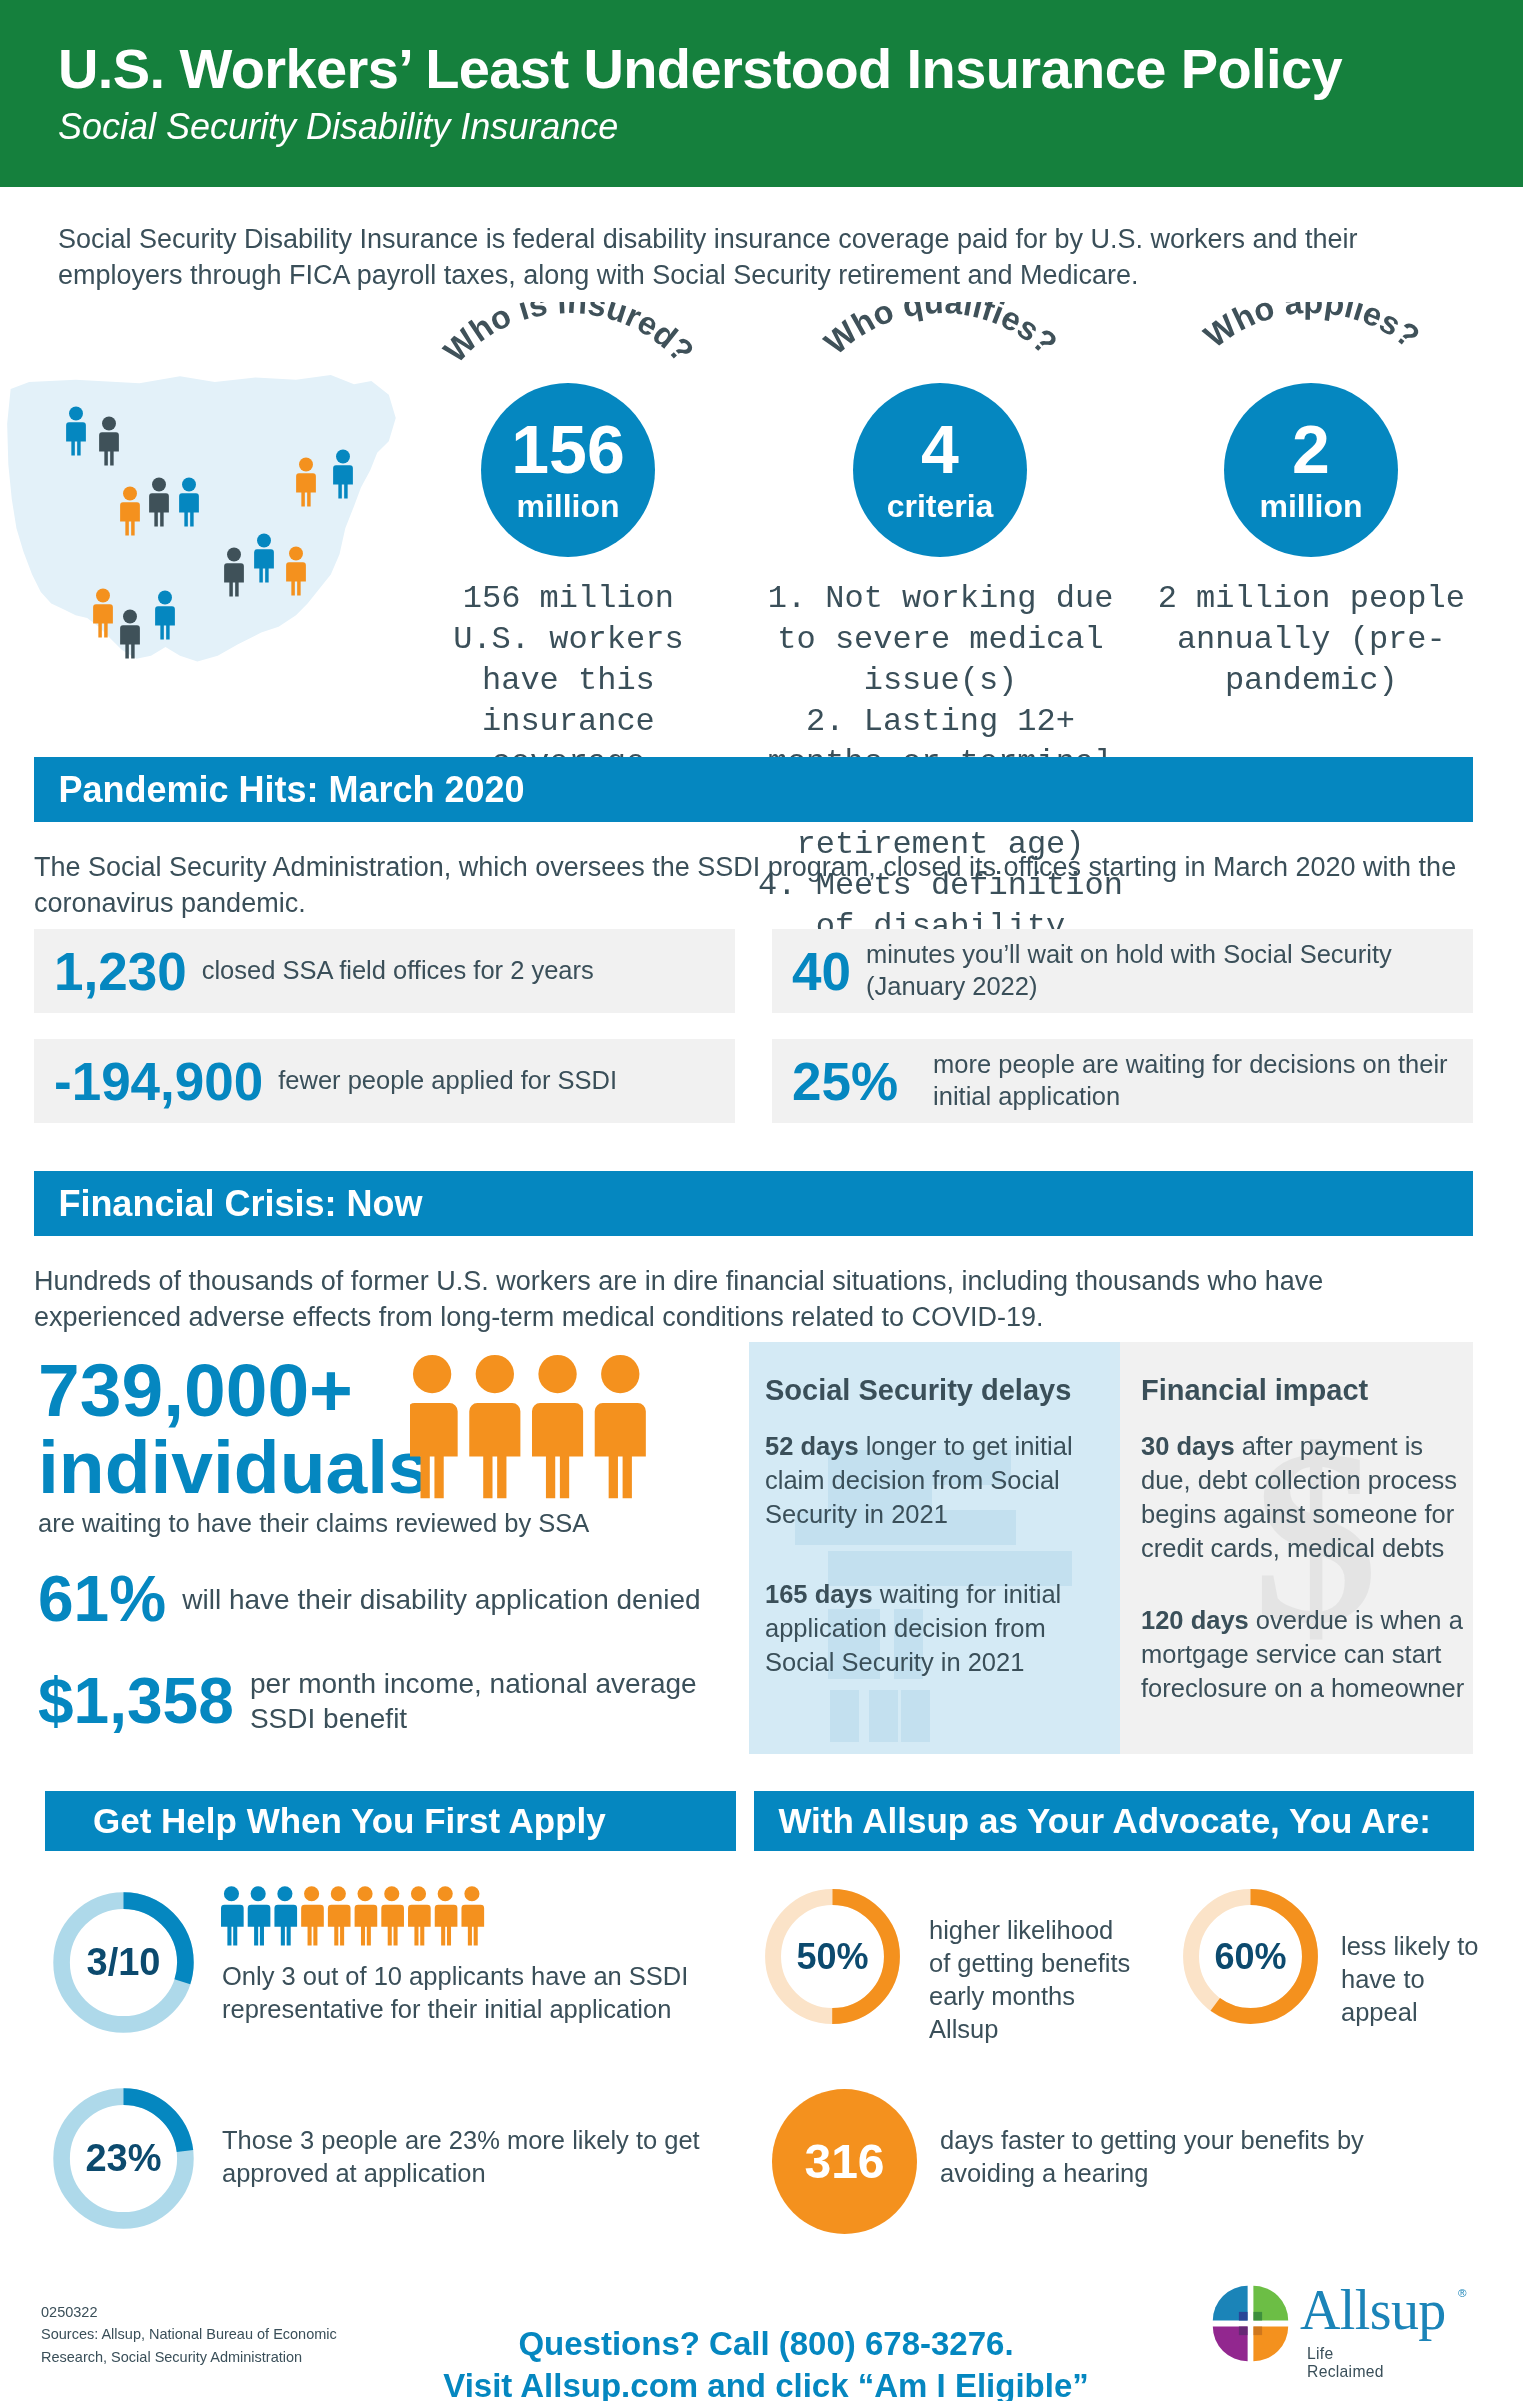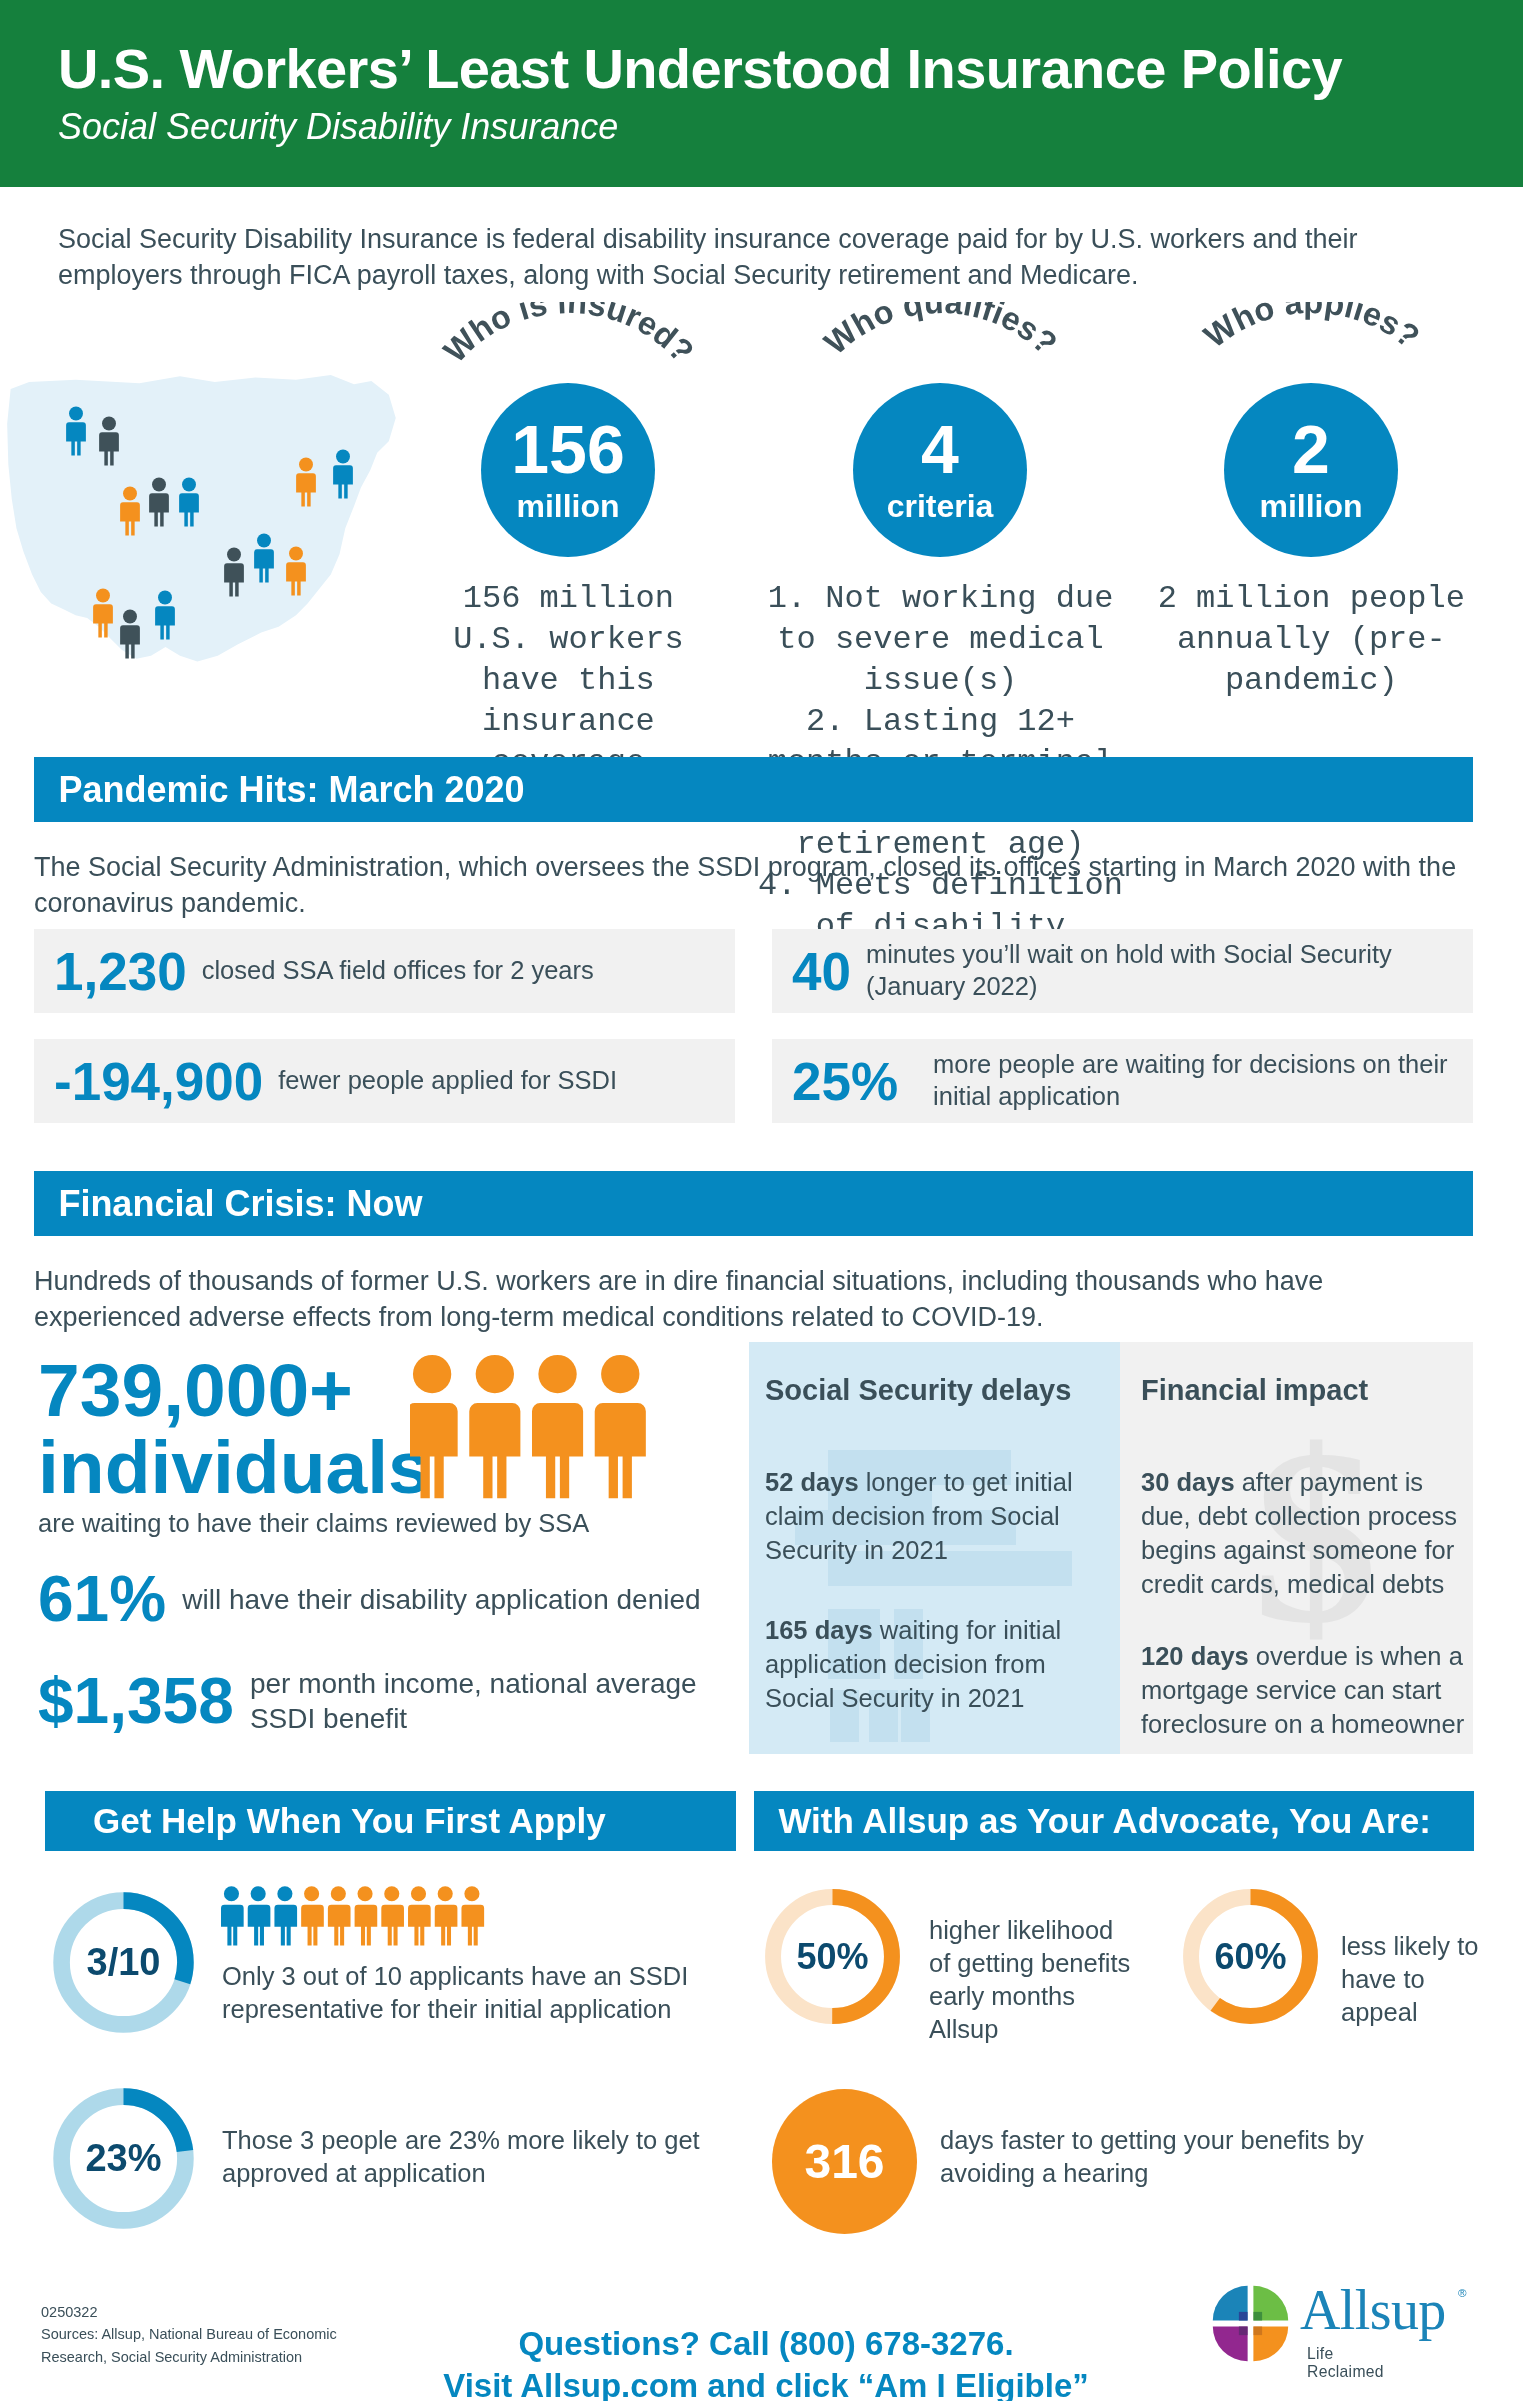--- a/index.html
+++ b/index.html
@@ -185,21 +185,20 @@
     position: absolute;
     font-size: 29px;
     font-weight: bold;
     color: #3a4f59;
   }
   .panel-body {
     position: absolute;
     font-size: 25.5px;
     line-height: 1.34;
     color: #3a4f59;
-    margin-top: 36px;
   }
   .panel-body b { font-weight: bold; }
   .dollar-ghost {
     position: absolute;
     font-size: 250px;
     font-weight: bold;
     color: #e4e4e4;
     line-height: 1;
     font-family: "Liberation Serif", serif;
   }

